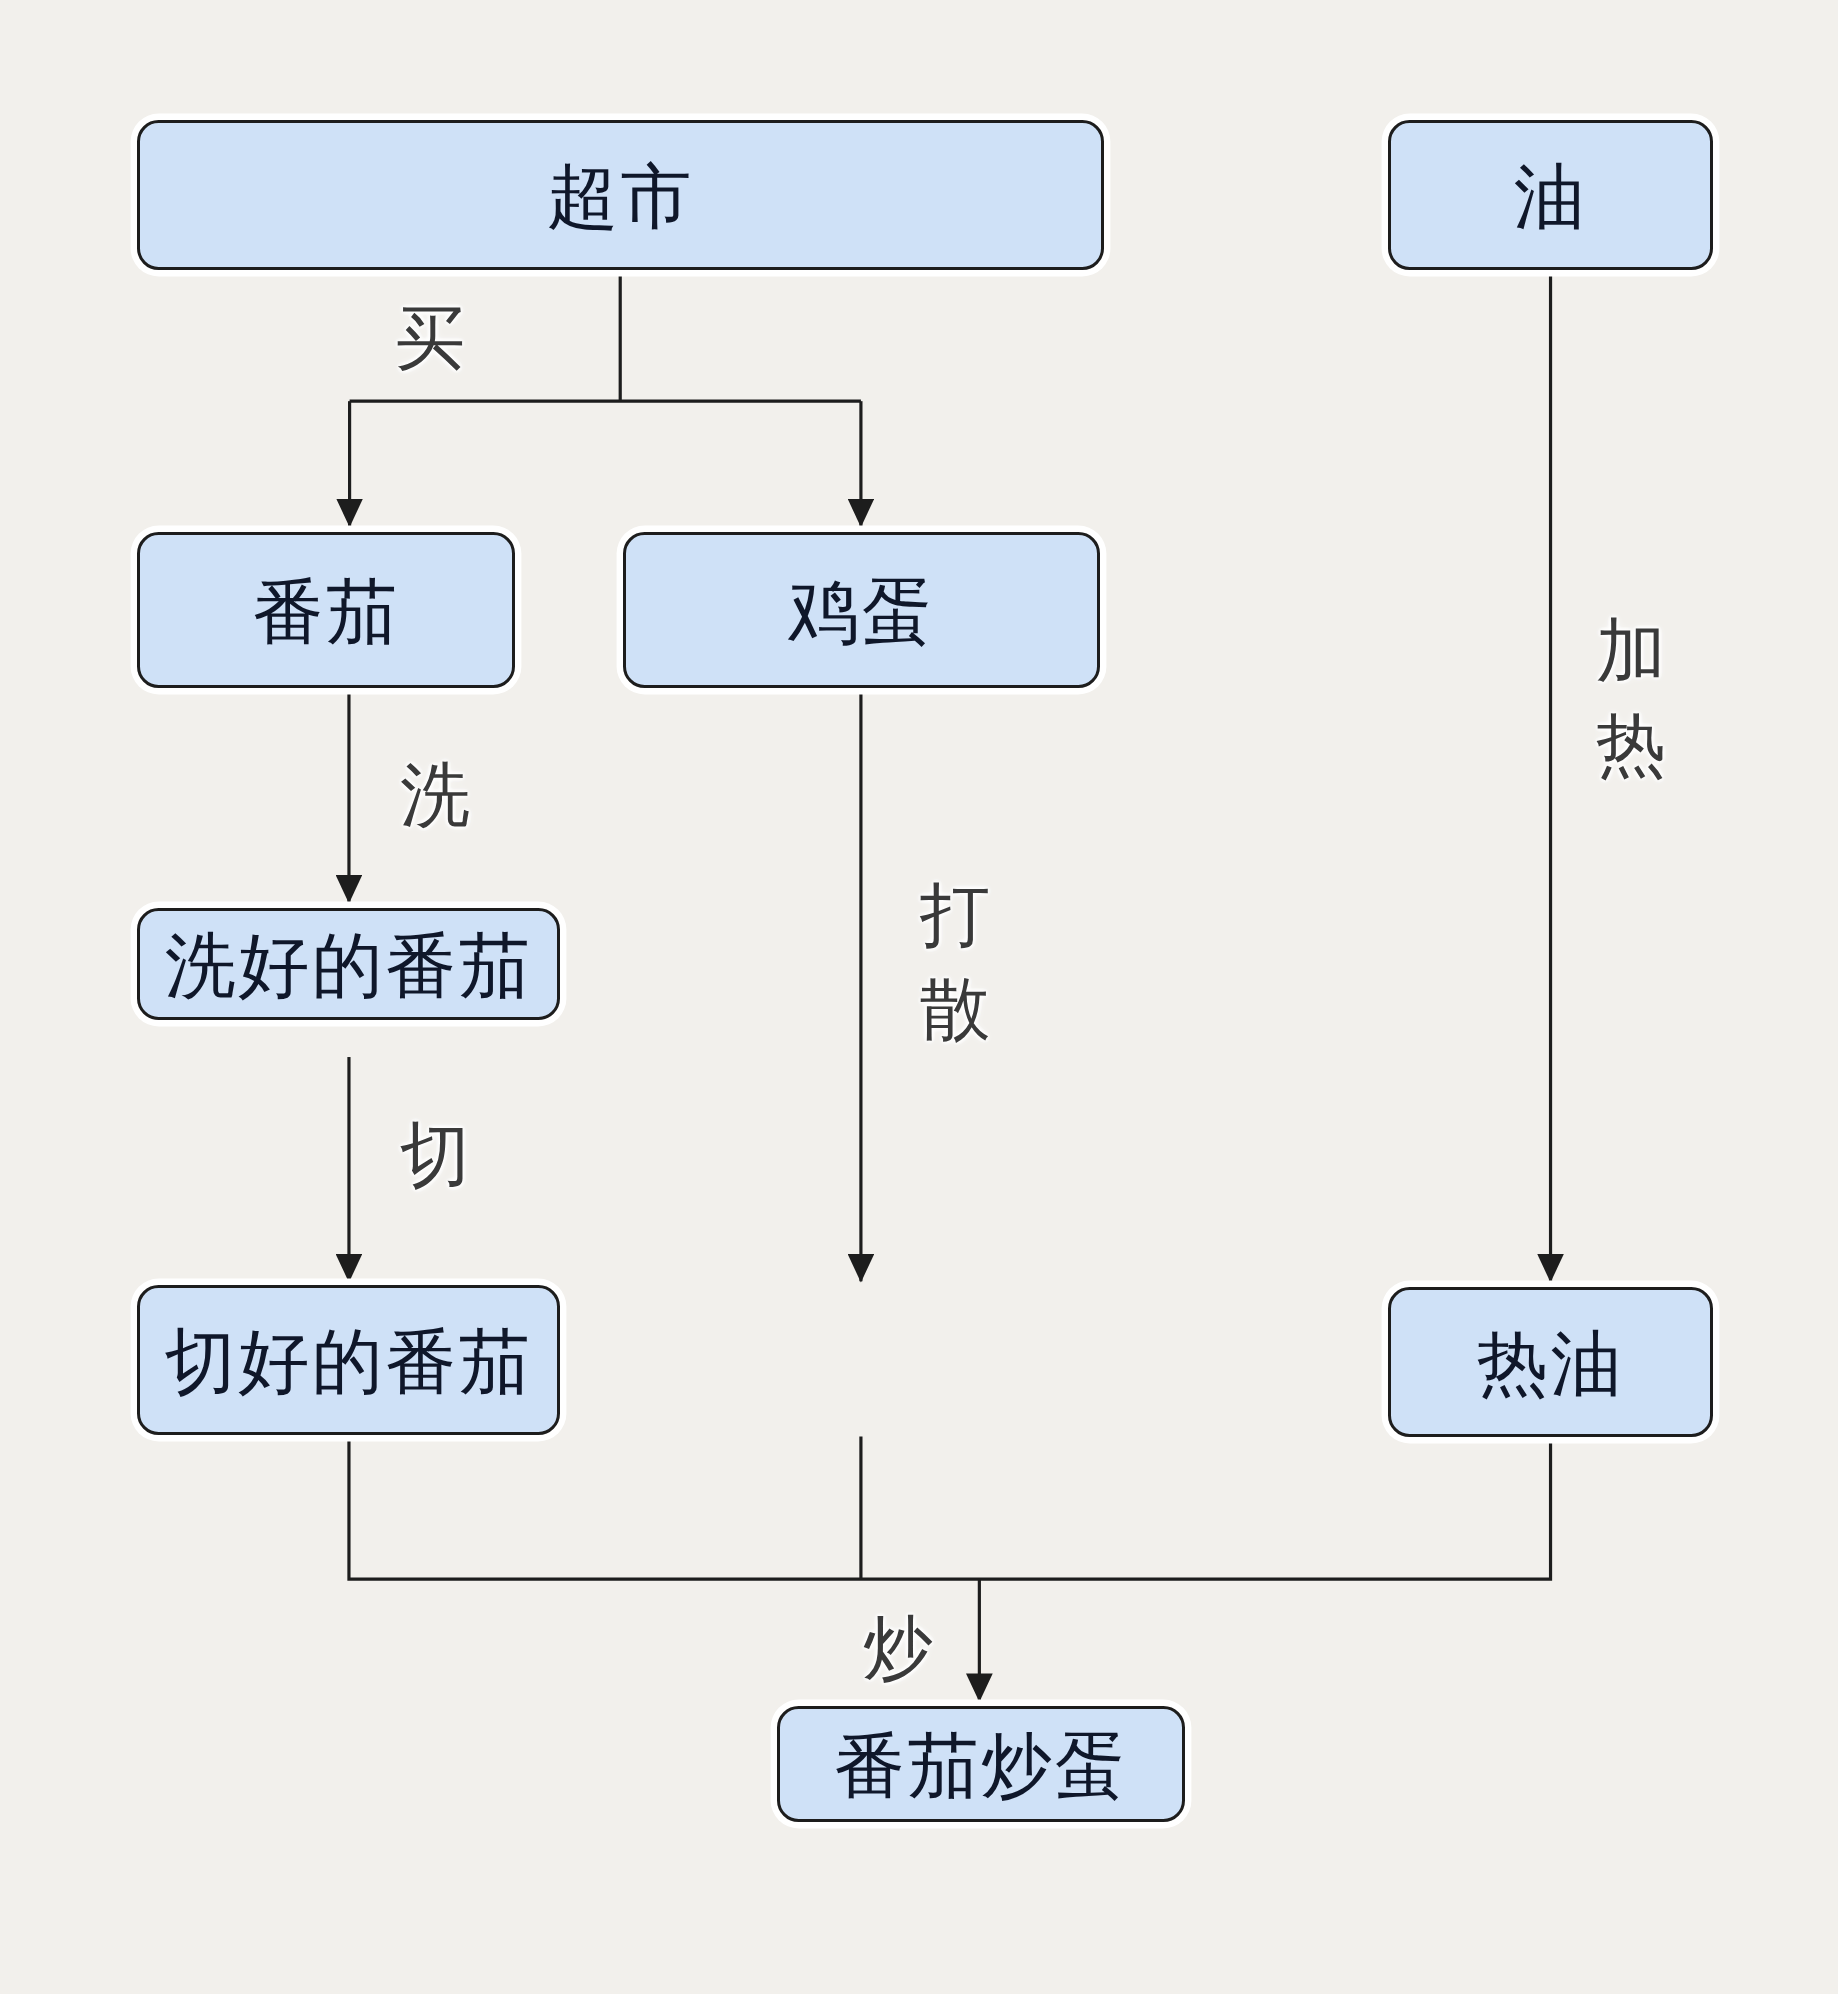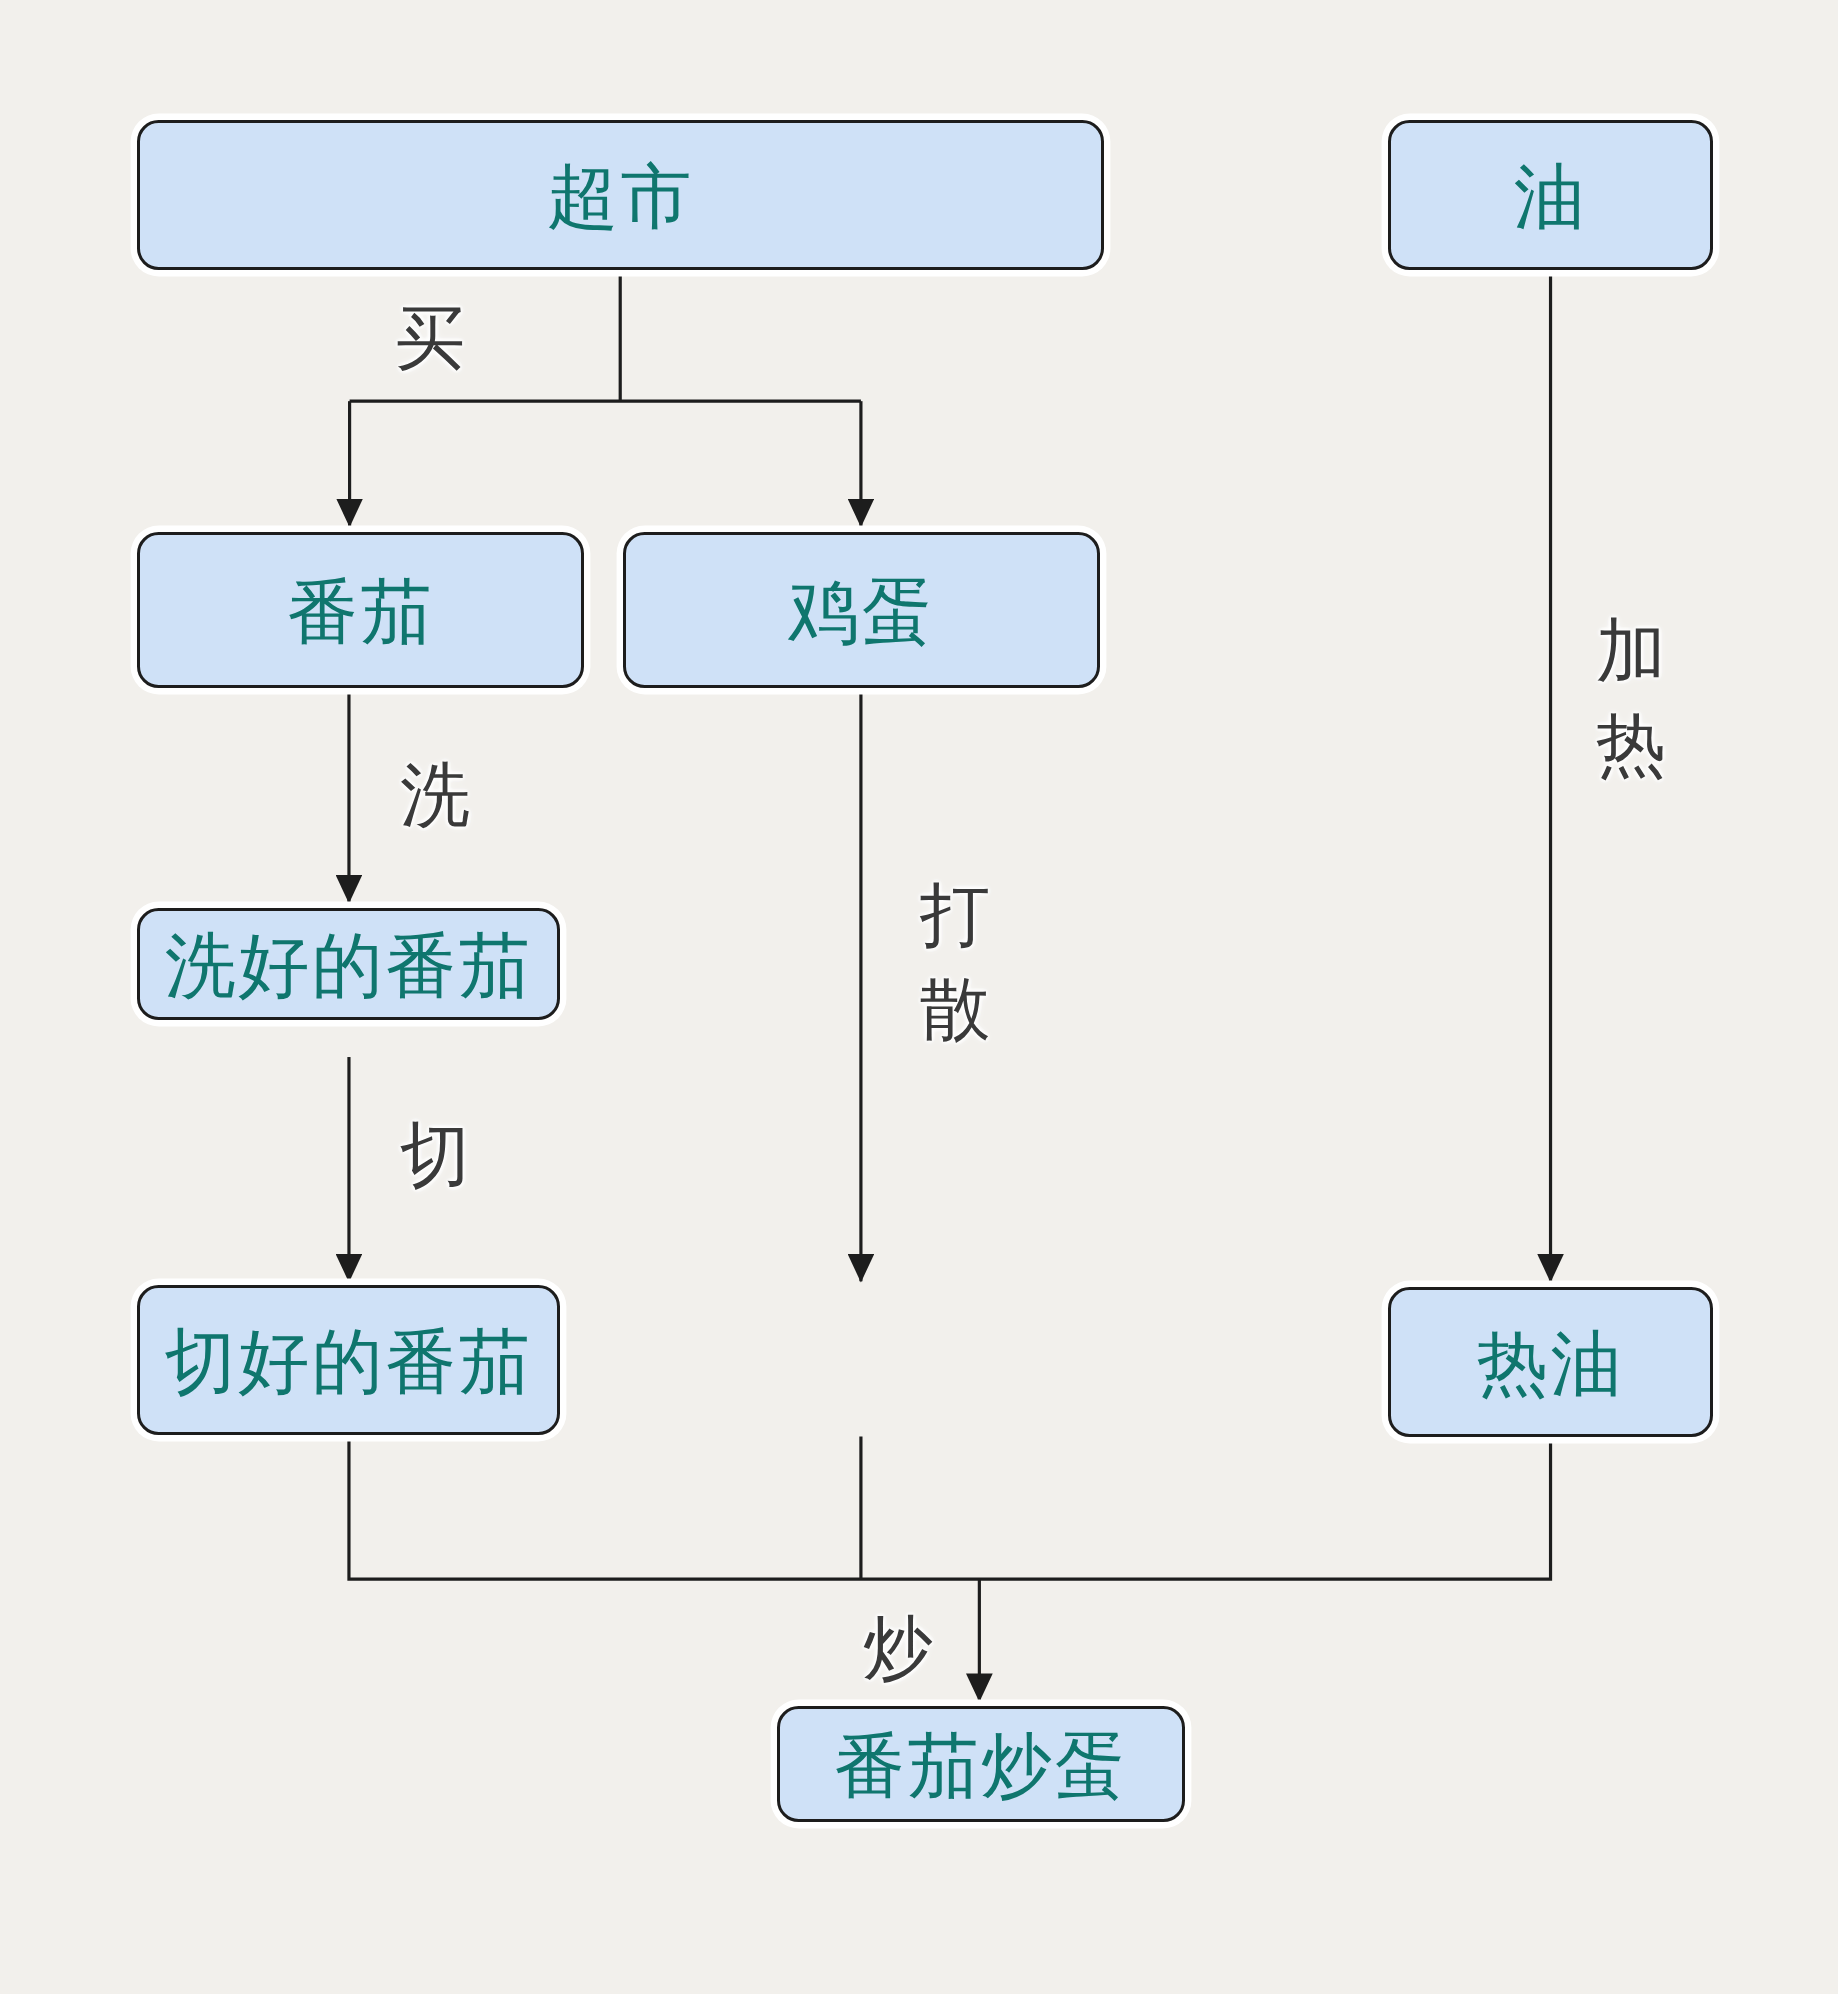--- a/index.html
+++ b/index.html
@@ -28,21 +28,21 @@
     border: 3.2px solid #1d1d1d;
     border-radius: 21.6px;
     box-shadow: 0 0 0 6.4px #ffffff;
     display: flex;
     align-items: center;
     justify-content: center;
     box-sizing: border-box;
   }
   .node-label {
     font-size: 71px;
-    color: #0f766e;
+    color: #0f172a;
     letter-spacing: 2.5px;
     white-space: nowrap;
     line-height: 1;
     padding-top: 3.8px;
   }
   .edge-label {
     position: absolute;
     transform: translate(-50%, -50%);
     font-size: 70px;
     color: #3a3a3a;
@@ -91,21 +91,21 @@
   </svg>
 
   <div class="node" style="left:137px; top:120px; width:967px; height:150px;">
     <span class="node-label">超市</span>
   </div>
 
   <div class="node" style="left:1388px; top:120px; width:325px; height:150px;">
     <span class="node-label">油</span>
   </div>
 
-  <div class="node" style="left:137px; top:532px; width:447px; height:156px;">
+  <div class="node" style="left:137px; top:532px; width:378px; height:156px;">
     <span class="node-label">番茄</span>
   </div>
 
   <div class="node" style="left:623px; top:532px; width:477px; height:156px;">
     <span class="node-label">鸡蛋</span>
   </div>
 
   <div class="node" style="left:137px; top:908px; width:423px; height:112px;">
     <span class="node-label">洗好的番茄</span>
   </div>

